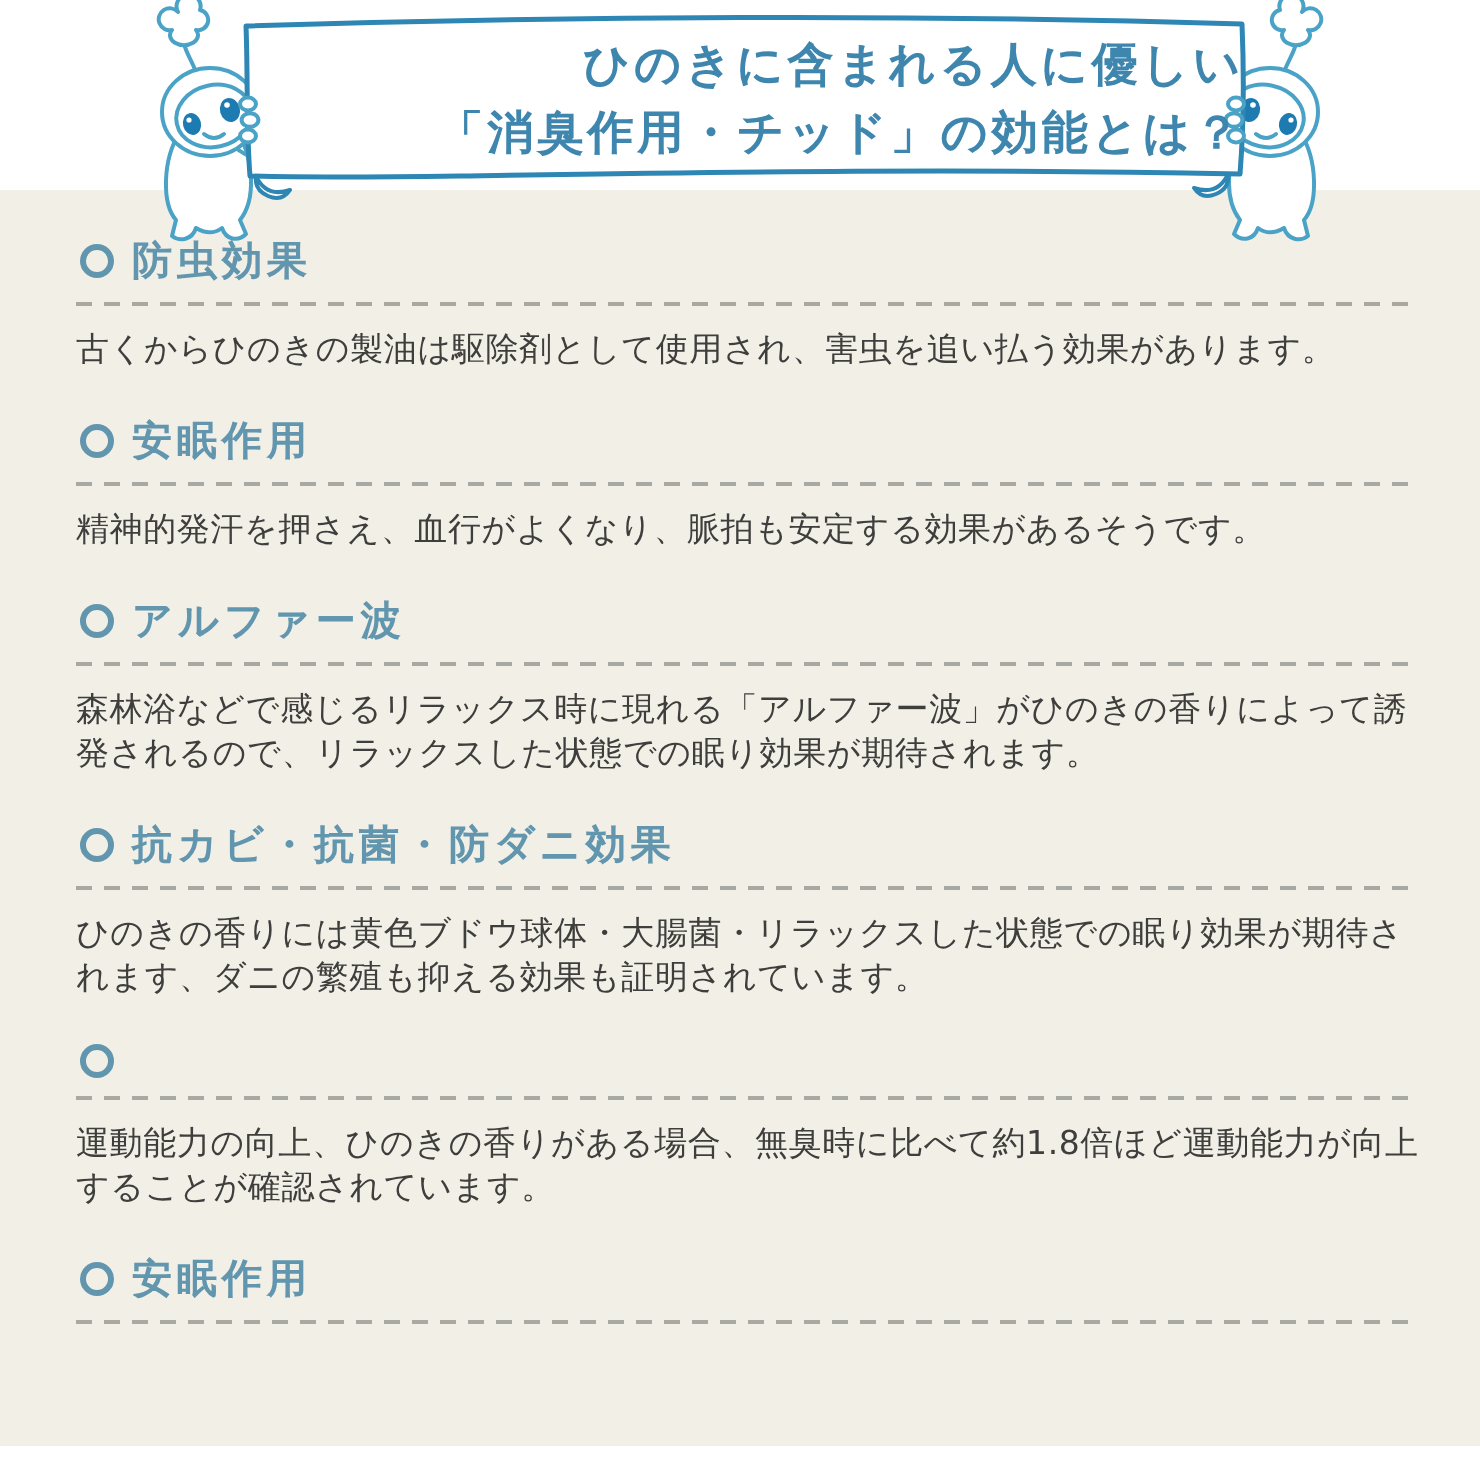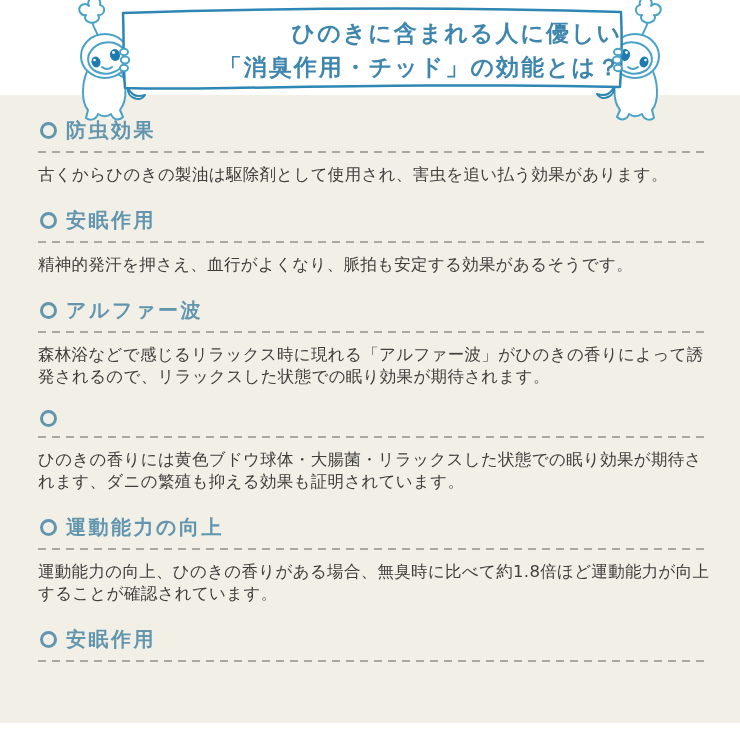--- a/index.html
+++ b/index.html
@@ -118,29 +118,29 @@
         <span class="bullet"></span>
         <span>アルファー波</span>
       </div>
       <div class="divider"></div>
       <p class="section-body">森林浴などで感じるリラックス時に現れる「アルファー波」がひのきの香りによって誘発されるので、リラックスした状態での眠り効果が期待されます。</p>
     </div>
 
     <div class="section">
       <div class="section-heading">
         <span class="bullet"></span>
+        <span>抗カビ・抗菌・防ダニ効果</span>
       </div>
       <div class="divider"></div>
       <p class="section-body">ひのきの香りには黄色ブドウ球体・大腸菌・リラックスした状態での眠り効果が期待されます、ダニの繁殖も抑える効果も証明されています。</p>
     </div>
 
     <div class="section">
       <div class="section-heading">
         <span class="bullet"></span>
-        <span>運動能力の向上</span>
       </div>
       <div class="divider"></div>
       <p class="section-body">運動能力の向上、ひのきの香りがある場合、無臭時に比べて約1.8倍ほど運動能力が向上することが確認されています。</p>
     </div>
 
     <div class="section">
       <div class="section-heading">
         <span class="bullet"></span>
         <span>安眠作用</span>
       </div>

